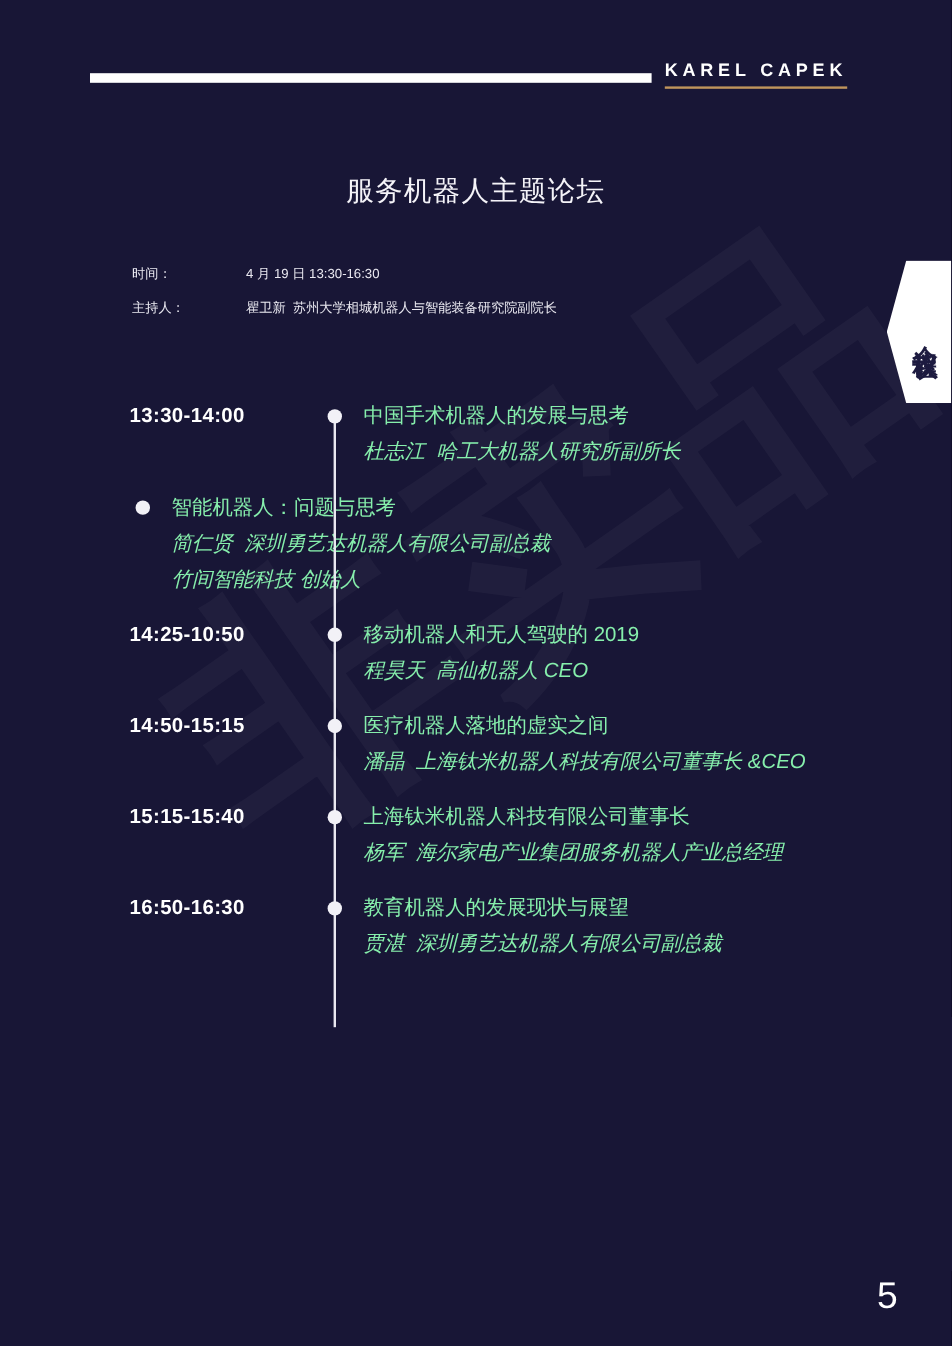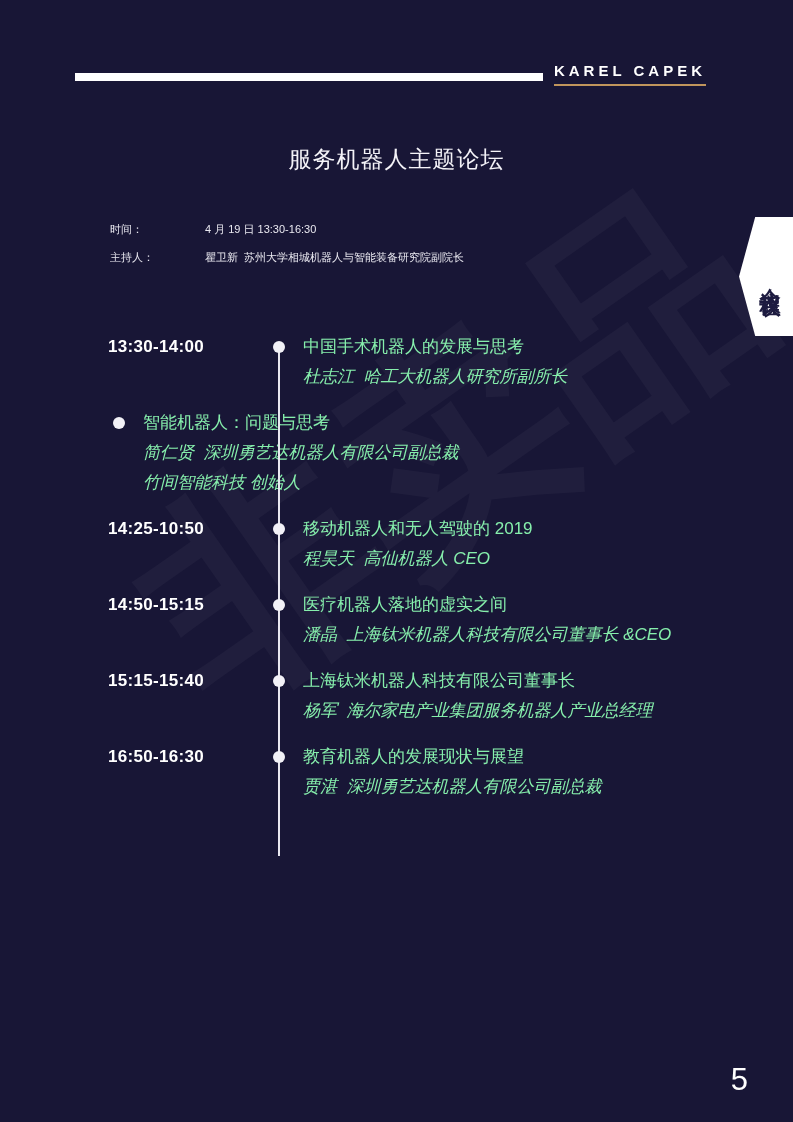--- a/index.html
+++ b/index.html
@@ -12,21 +12,21 @@
     height: 1122px;
     margin: 0 auto;
     background: #181636;
     overflow: hidden;
     color: #eceaf2;
   }
 
   
   .header {
     position: absolute;
-    top: 62px; left: 75px; right: 87px;
+    top: 50px; left: 75px; right: 87px;
     display: flex;
     align-items: center;
   }
   .header-bar {
     flex: 1;
     height: 8px;
     background: #ffffff;
     margin-top: 6px;
   }
   .brand {

